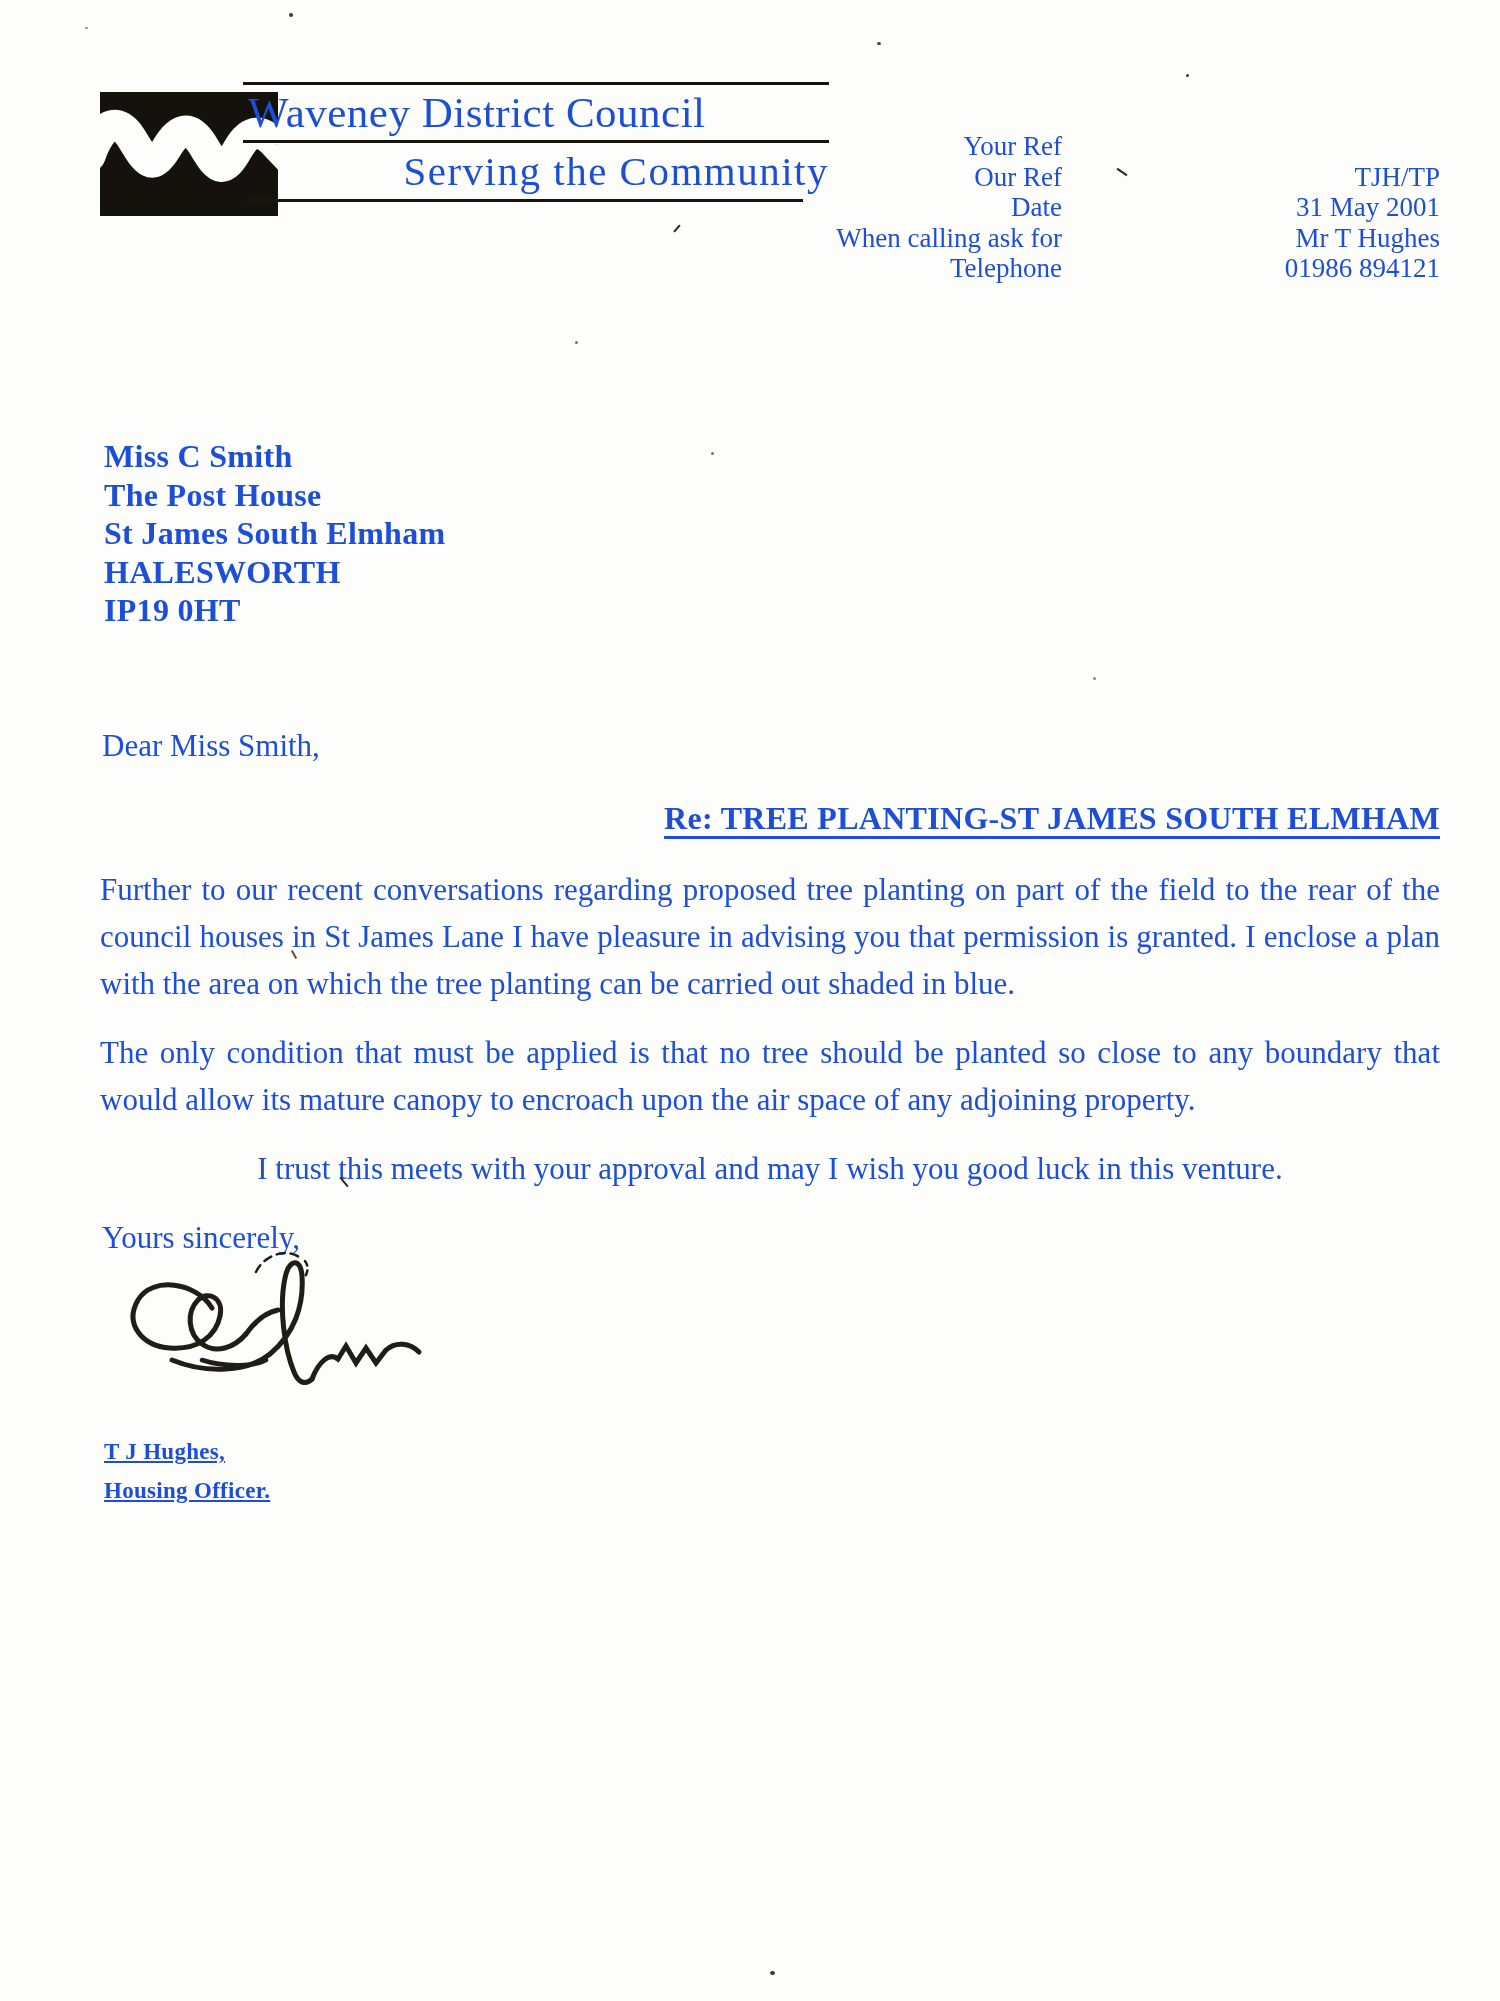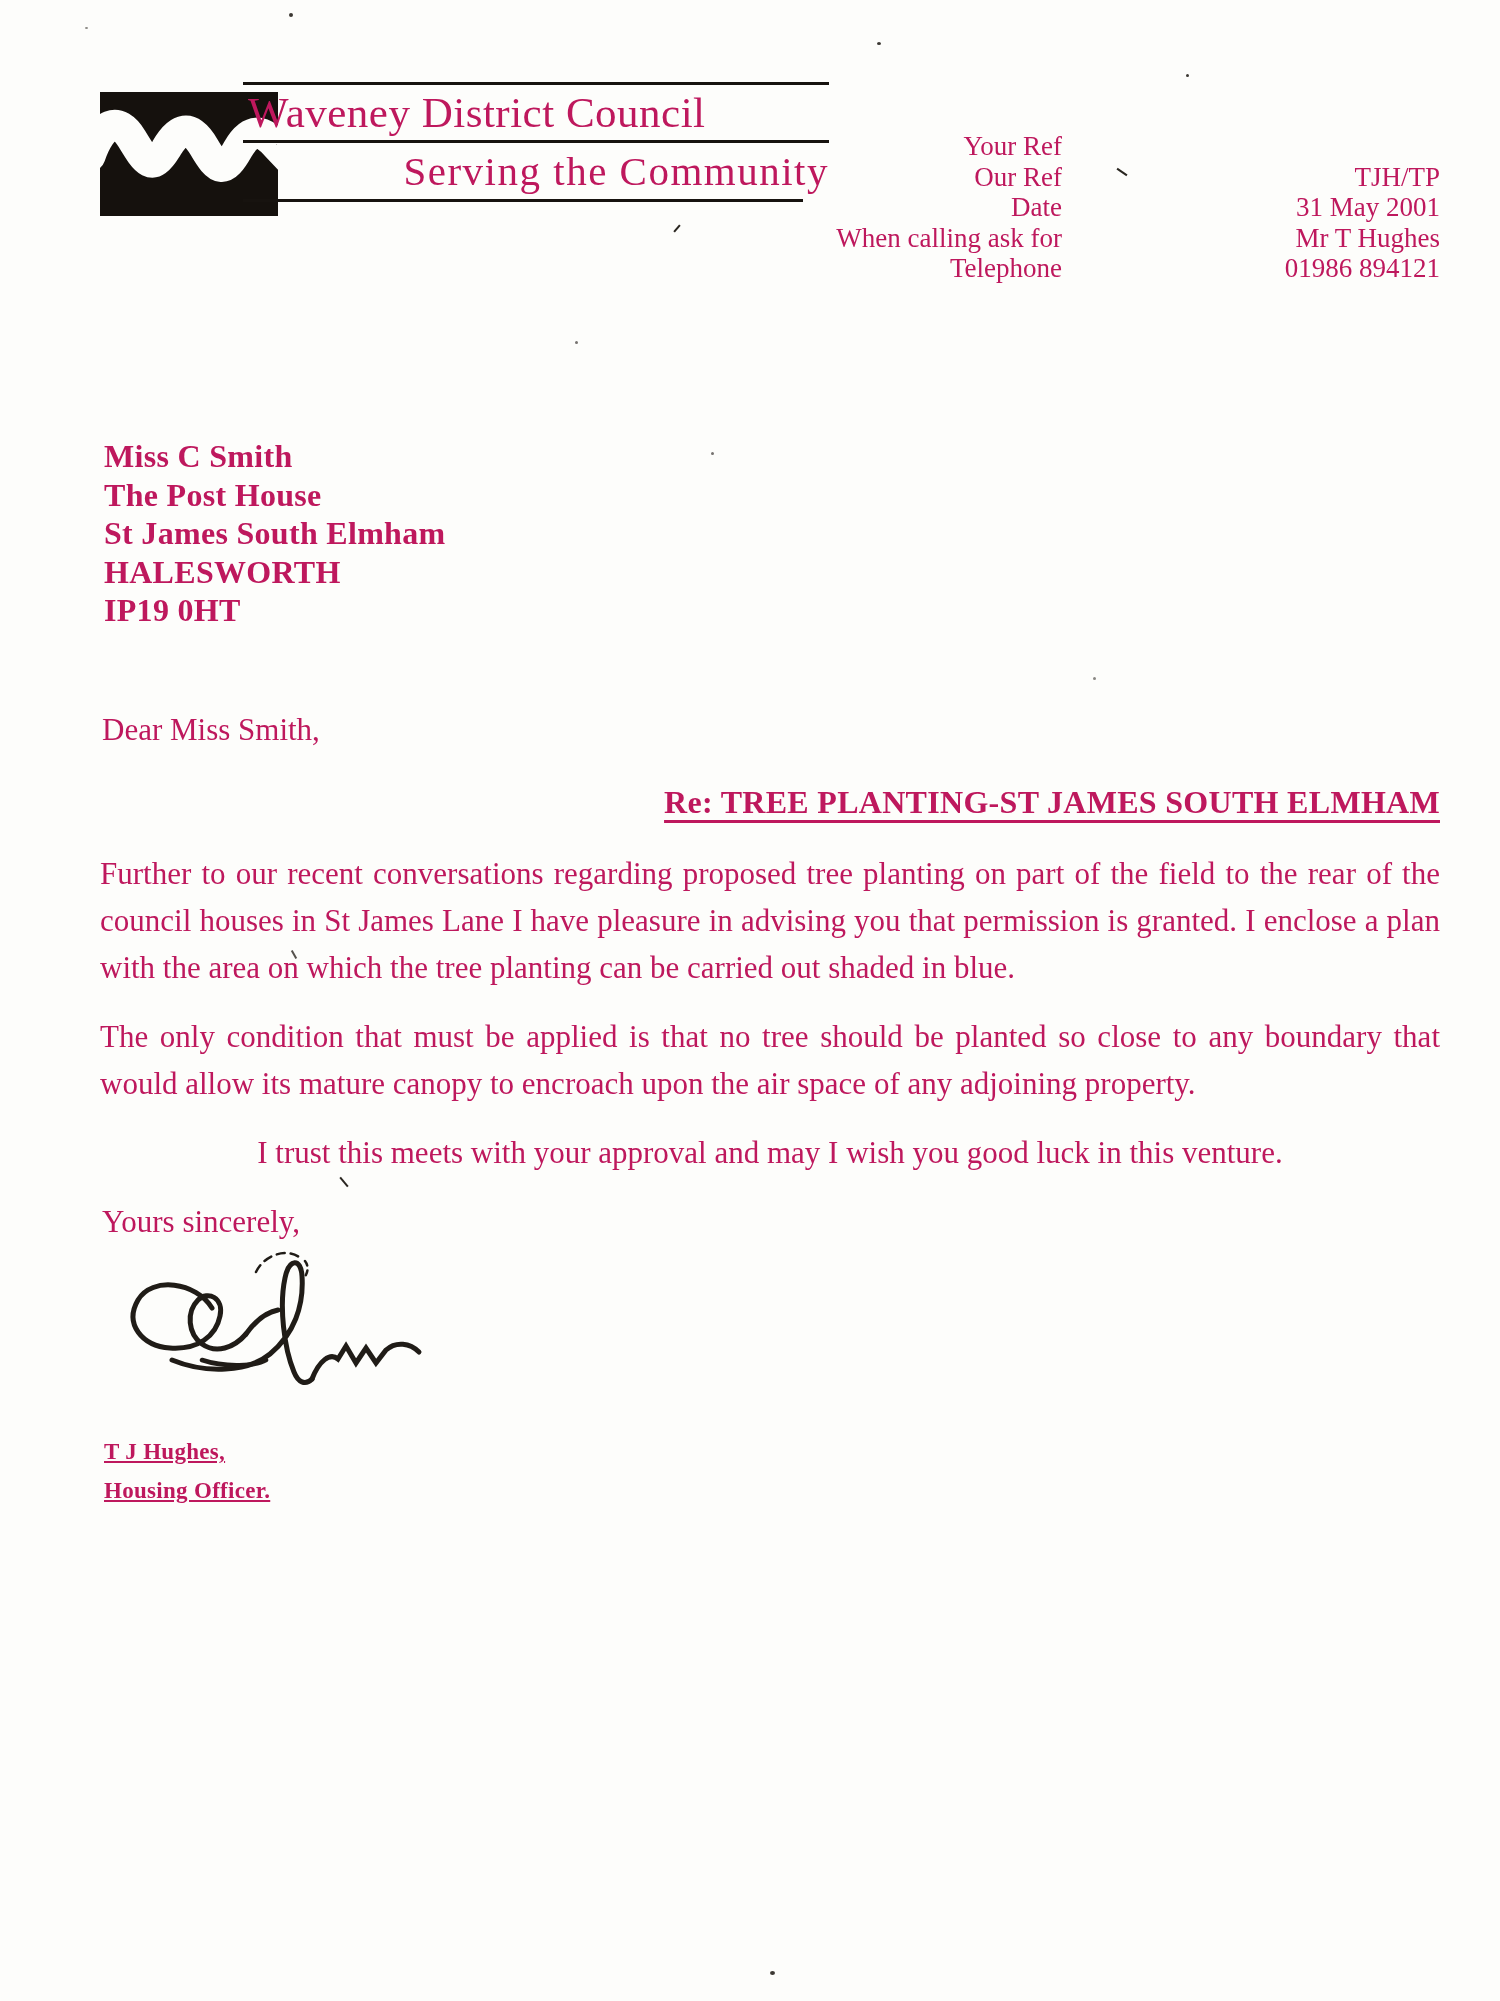--- a/index.html
+++ b/index.html
@@ -5,21 +5,21 @@
   html, body { margin: 0; padding: 0; }
   body {
     width: 1500px; height: 2001px;
     background: #e8e8e6;
     font-family: "Liberation Serif", serif;
   }
   .page {
     position: relative;
     width: 1500px; height: 2001px;
     background: #fdfdfb;
-    color: #be185d;
+    color: #1d4ed8;
     overflow: hidden;
   }
 
   
   .logo {
     position: absolute; left: 100px; top: 92px;
     width: 178px; height: 124px;
   }
   .masthead {
     position: absolute; left: 243px; top: 82px; width: 586px;
@@ -56,21 +56,21 @@
     position: absolute; left: 104px; top: 437px;
     font-weight: bold; font-size: 32px; line-height: 38.5px;
     letter-spacing: 0.3px;
   }
 
   
   .body-text {
     position: absolute; left: 100px; top: 706px; width: 1340px;
     font-size: 31px;
   }
-  .salutation { line-height: 48px; margin: 0 0 24px 2px; }
+  .salutation { line-height: 48px; margin: 16px 0 24px 2px; }
   .subject {
     font-weight: bold; font-size: 32px; line-height: 48px;
     margin: 0 0 24px 2px;
     text-decoration: underline;
     text-decoration-thickness: 3px;
     text-underline-offset: 7px;
     letter-spacing: 0.3px;
     text-align: right;
   }
   .body-text p { margin: 0 0 22px 0; line-height: 47px; text-align: justify; }

